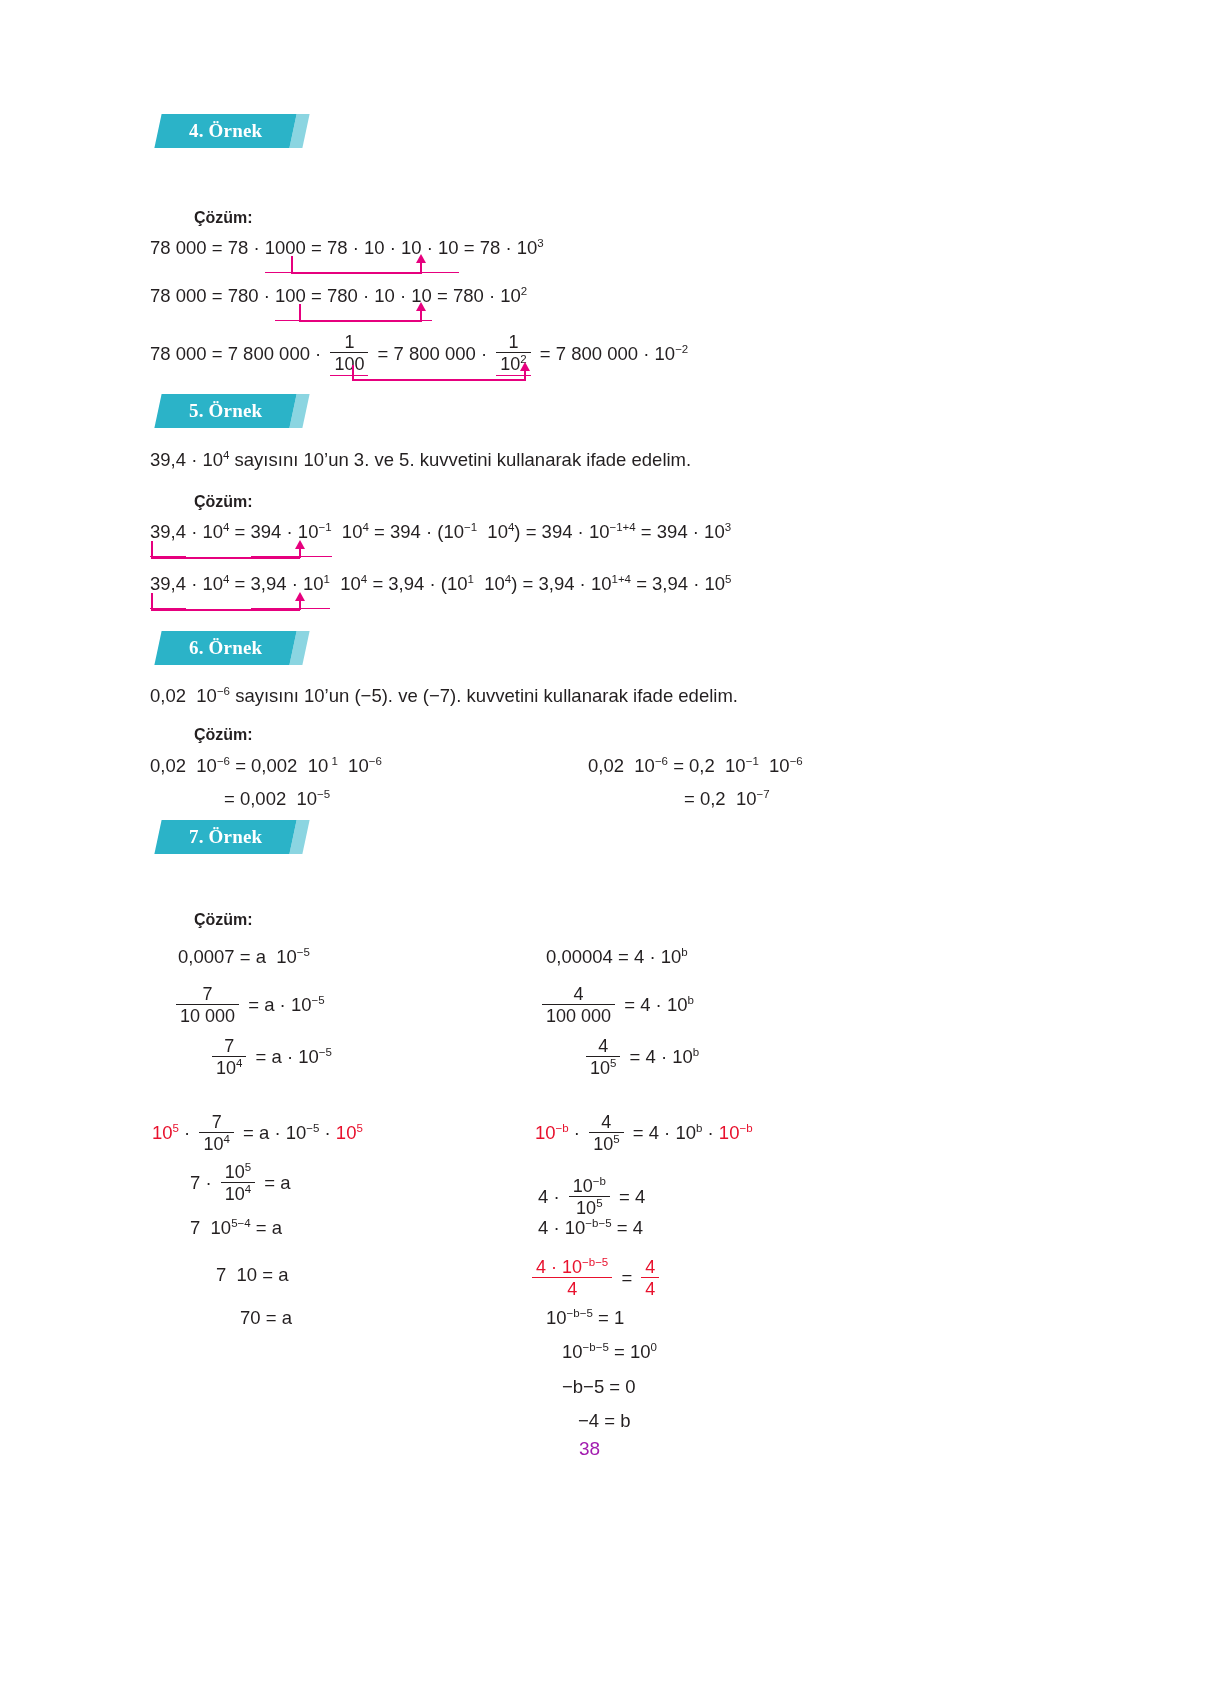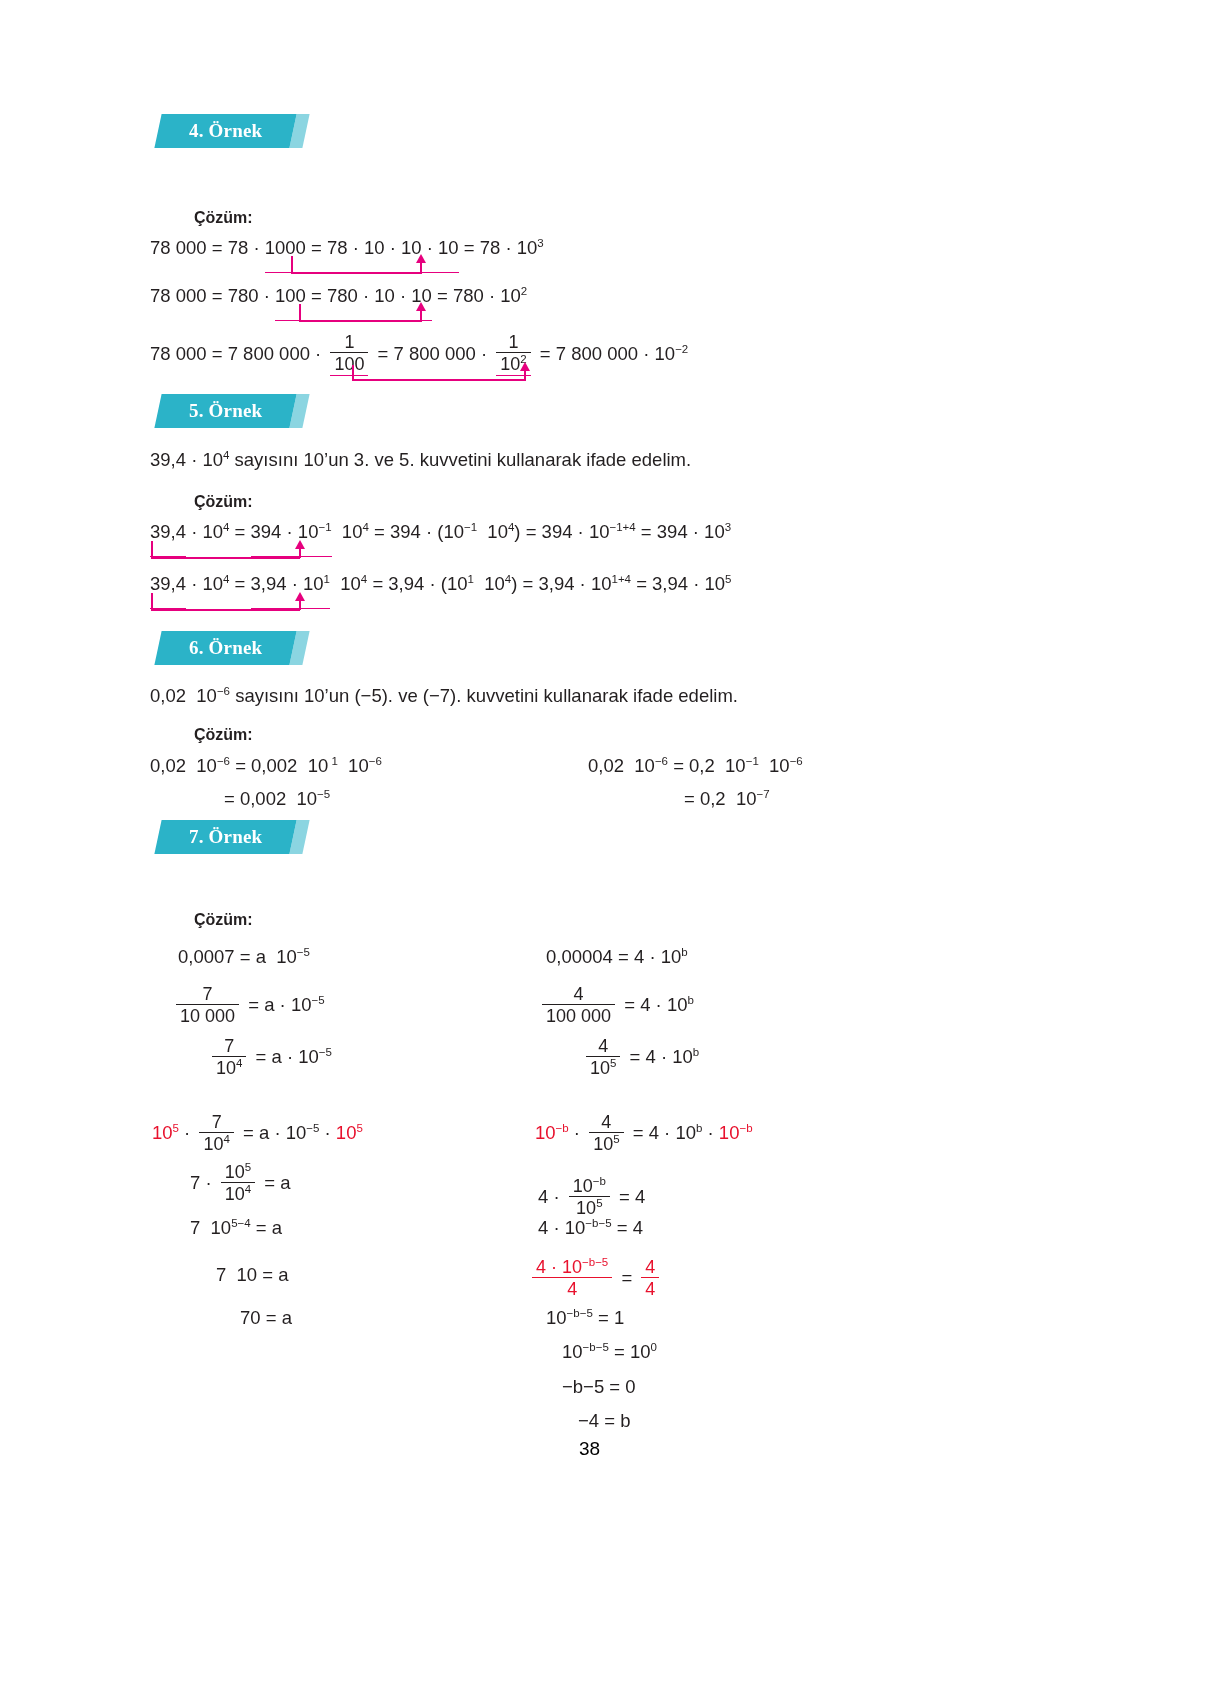--- a/index.html
+++ b/index.html
@@ -116,21 +116,21 @@
   .hline {
     position: absolute;
     height: 1.6px;
     background: #e6007e;
   }
   .pagenum {
     position: absolute;
     width: 1179px;
     text-align: center;
     font-size: 19px;
-    color: #000000;
+    color: #a21caf;
   }
 </style>
 </head>
 <body>
 
 <div class="page">
 
   <div class="banner" style="left:158px; top:114px; width:135px;">
     <span>4. Örnek</span>
   </div>

